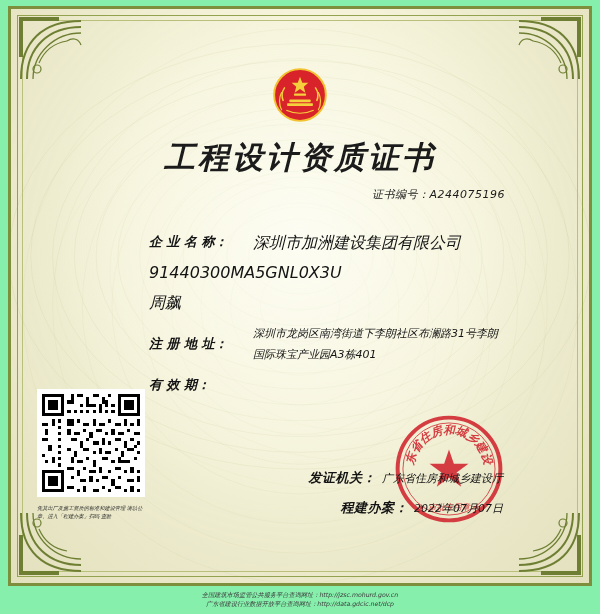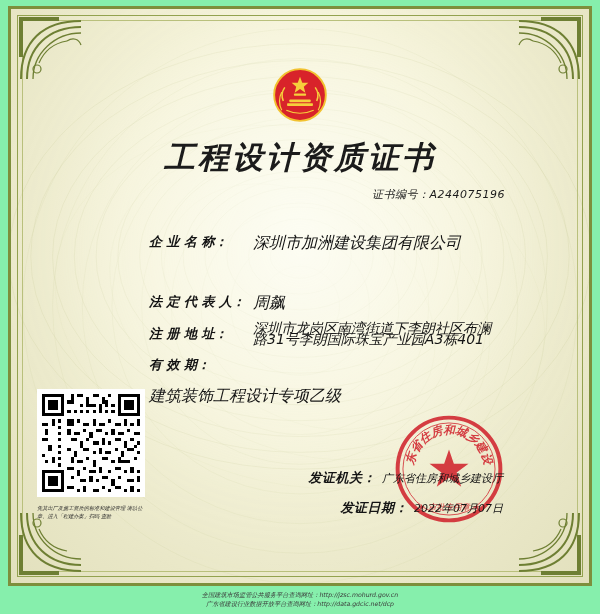--- a/index.html
+++ b/index.html
@@ -138,22 +138,22 @@
   .field-value {
     flex: 1;
     font-family: "DejaVu Sans", sans-serif;
     font-size: 16px;
     color: #141414;
     line-height: 14px;
     padding-top: 2px;
     word-break: break-all;
   }
   .field-value.small {
-    font-size: 14px;
-    line-height: 11px;
+    font-size: 11px;
+    line-height: 21px;
   }
 
   
   .qr-block {
     position: absolute;
     left: 26px;
     top: 380px;
     width: 120px;
   }
   .qr-code {
@@ -343,38 +343,37 @@
     </div>
 
     <div class="fields">
 
       <div class="field-row">
         <div class="field-label">企 业 名 称：</div>
         <div class="field-value">深圳市加洲建设集团有限公司</div>
       </div>
 
       <div class="field-row">
+        <div class="field-value">91440300MA5GNL0X3U</div>
       </div>
 
       <div class="field-row">
-        <div class="field-label">法 定 代 表 人：</div>
         <div class="field-value">周飙</div>
       </div>
 
       <div class="field-row">
         <div class="field-label">注 册 地 址：</div>
         <div class="field-value small">深圳市龙岗区南湾街道下李朗社区布澜路31号李朗国际珠宝产业园A3栋401</div>
       </div>
 
       <div class="field-row">
         <div class="field-label">有 效 期：</div>
       </div>
 
       <div class="field-row">
-        <div class="field-value">建筑装饰工程设计专项乙级</div>
       </div>
 
     </div>
 
     <div class="qr-block">
       <svg class="qr-code" viewBox="0 0 33 33" shape-rendering="crispEdges">
         <rect width="33" height="33" fill="#ffffff"></rect>
         <g fill="#000000">
 
           <rect x="1" y="1" width="7" height="7"></rect>
@@ -525,21 +524,21 @@
       </g>
       <text x="70" y="116" font-family="DejaVu Sans, sans-serif" font-size="9.5" fill="#d0202a" text-anchor="middle">★ 审批专用章 ★</text>
     </svg>
 
     <div class="issuer">
       <div class="issuer-row">
         <span class="issuer-label">发证机关：</span>
         <span class="issuer-value">广东省住房和城乡建设厅</span>
       </div>
       <div class="issuer-row">
-        <span class="issuer-label">发证日期：</span>
+        <span class="issuer-label">程建办案：</span>
         <span class="issuer-value">2022年07月07日</span>
       </div>
     </div>
 
   </div>
 
   <div class="footer">
     <div>全国建筑市场监管公共服务平台查询网址：http://jzsc.mohurd.gov.cn</div>
     <div>广东省建设行业数据开放平台查询网址：http://data.gdcic.net/dcp</div>
   </div>

